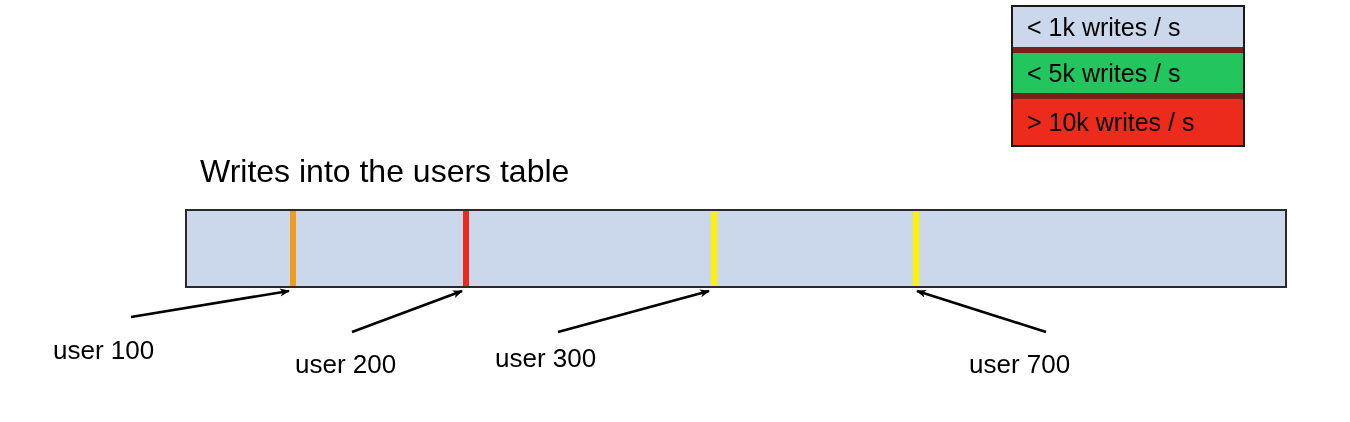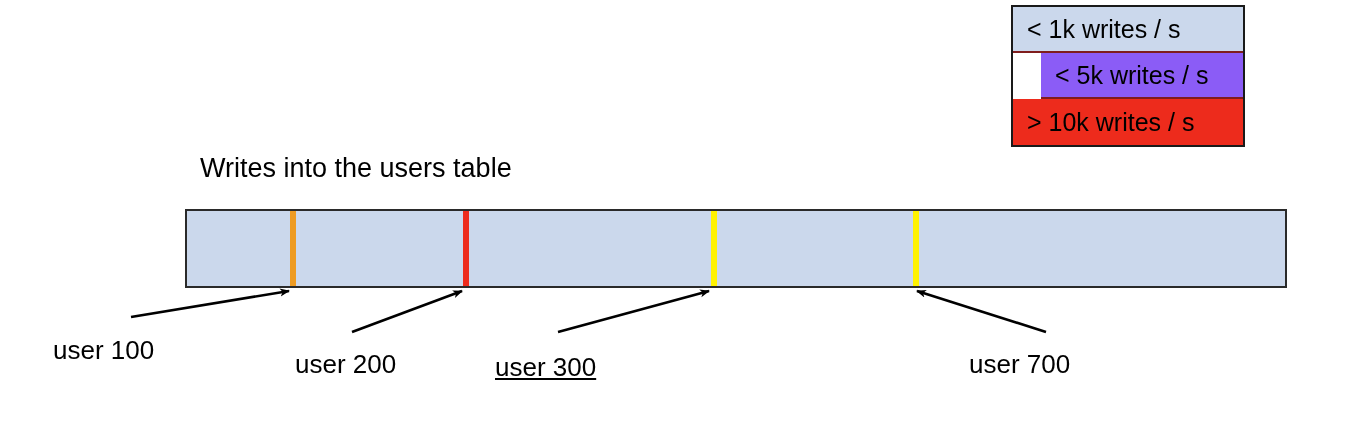--- a/index.html
+++ b/index.html
@@ -17,21 +17,21 @@
     position:absolute;
     left:1011px; top:5px;
     width:234px;
     border:2px solid #1a1a1a;
     box-sizing:border-box;
     background:#fff;
   }
   .legend-row{
     height:46px;
     box-sizing:border-box;
-    border-bottom:2px solid #7f1d1d;
+    border-bottom:6px solid #7f1d1d;
     display:flex;
     align-items:center;
     padding-left:14px;
   }
   .legend-row:last-child{border-bottom:none;}
   .legend-label{
     font-size:25px;
     color:#000;
     line-height:1;
     white-space:nowrap;
@@ -48,21 +48,21 @@
     overflow:hidden;
   }
   .bar-seg{
     position:absolute;
     top:0; bottom:0;
   }
 
   
   .caption{
     position:absolute;
-    font-size:27px;
+    font-size:32px;
     color:#000;
     white-space:nowrap;
     line-height:1;
   }
   .user-label{
     position:absolute;
     font-size:26px;
     color:#000;
     white-space:nowrap;
     line-height:1;
@@ -78,21 +78,21 @@
 </style>
 </head>
 <body>
 
 <div id="stage">
 
   <div class="legend" id="legend">
       <div class="legend-row" style="background: rgb(203, 216, 236);">
         <span class="legend-label">&lt; 1k writes / s</span>
       </div>
-      <div class="legend-row" style="background: #8b5cf6; margin-left: 28px;">
+      <div class="legend-row" style="background: #22c55e;">
         <span class="legend-label">&lt; 5k writes / s</span>
       </div>
       <div class="legend-row" style="background: rgb(237, 43, 28);">
         <span class="legend-label">&gt; 10k writes / s</span>
       </div>
     </div>
 
   <div class="caption" id="caption" style="left: 200px; top: 155px;">Writes into the users table</div>
 
   <div class="bar" id="bar" style="background: rgb(203, 216, 236);">
@@ -110,17 +110,17 @@
     </defs>
   <line x1="131" y1="317" x2="289" y2="291" stroke="#000000" stroke-width="2.6" marker-end="url(#ahead)"></line>
       <line x1="352" y1="332" x2="462" y2="291" stroke="#000000" stroke-width="2.6" marker-end="url(#ahead)"></line>
       <line x1="558" y1="332" x2="709" y2="291" stroke="#000000" stroke-width="2.6" marker-end="url(#ahead)"></line>
       <line x1="1046" y1="332" x2="917" y2="291" stroke="#000000" stroke-width="2.6" marker-end="url(#ahead)"></line>
     </svg>
 
   <div id="labels">
       <div class="user-label" style="left: 53px; top: 337px;">user 100</div>
       <div class="user-label" style="left: 274px; top: 351px; margin-left: 21px;">user 200</div>
-      <div class="user-label" style="left: 495px; top: 354px; text-decoration: underline;">user 300</div>
+      <div class="user-label" style="left: 495px; top: 345px;">user 300</div>
       <div class="user-label" style="left: 969px; top: 351px;">user 700</div>
     </div>
 
 </div>
 
 </body></html>

